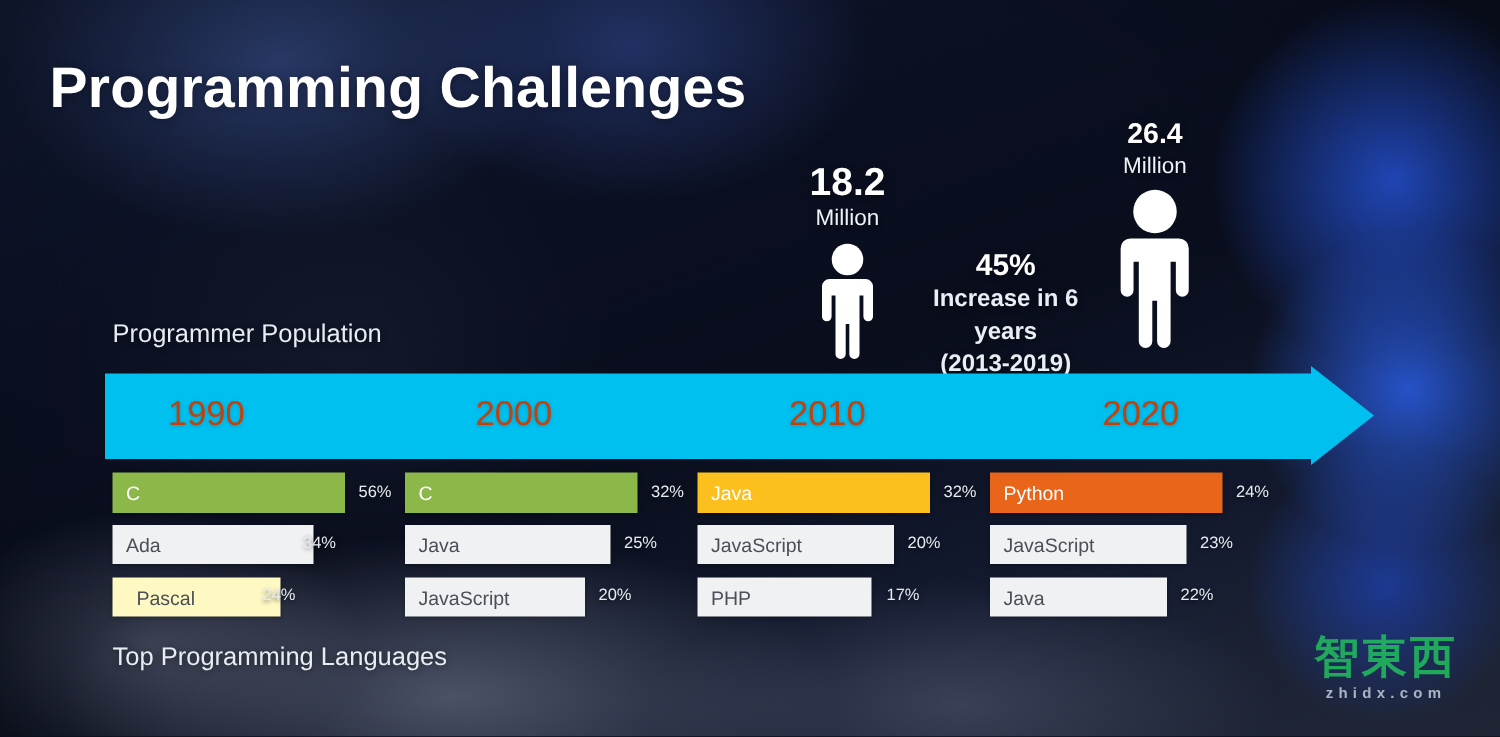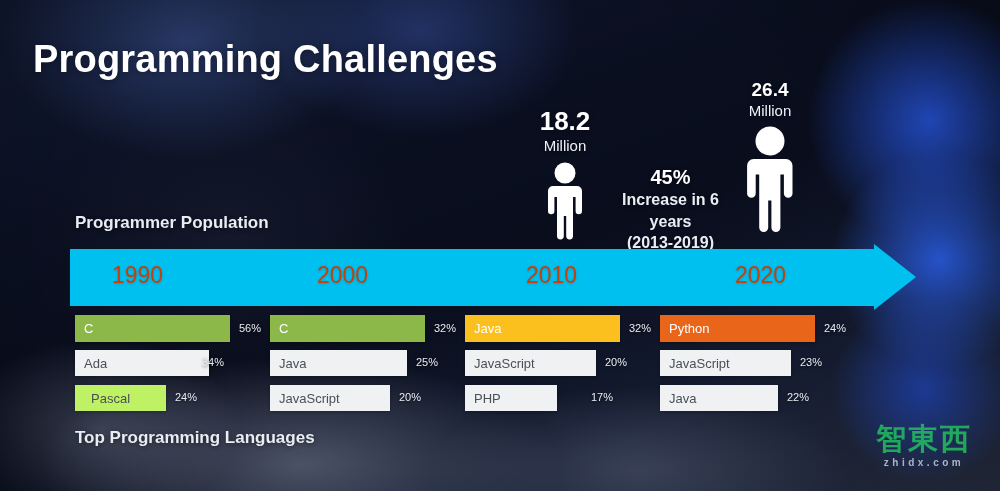--- a/index.html
+++ b/index.html
@@ -62,21 +62,21 @@
     text-shadow:0 1px 5px rgba(0,0,0,.4);
   }
   #increase .inc-line {
     font-size:16px; color:#e9edf4; line-height:1.35;
     text-shadow:0 1px 4px rgba(0,0,0,.4);
     font-weight:bold;
   }
 
   
   .caption {
-    position:absolute; font-size:17px; color:#e8ecf3; font-weight:700;
+    position:absolute; font-size:17px; color:#e8ecf3; font-weight:400;
     text-shadow:0 1px 5px rgba(0,0,0,.45);
   }
   #cap-pop { left:75px; top:213px; }
   #cap-lang { left:75px; top:428px; }
 
   
   #timeline {
     position:absolute; left:70px; top:249px; width:845px; height:57px;
   }
   #timeline .tl-body {
@@ -190,21 +190,21 @@
         </div>
         <div class="lang-pct" style="left: 164px;">56%</div>
       </div>
       <div class="lang-row r1">
         <div class="lang-bar sub" style="width: 134px; background: rgb(240, 241, 243);">
           <span>Ada</span>
         </div>
         <div class="lang-pct" style="left: 127px;">34%</div>
       </div>
       <div class="lang-row r2">
-        <div class="lang-bar sub" style="width: 91px; background: #bef264; padding-left: 16px;">
+        <div class="lang-bar sub" style="width: 112px; background: #fef9c3; padding-left: 16px;">
           <span>Pascal</span>
         </div>
         <div class="lang-pct" style="left: 100px;">24%</div>
       </div>
     </div>
     <div class="lang-col" style="left: 195px;">
       <div class="lang-row r0">
         <div class="lang-bar top" style="width: 155px; background: rgb(140, 184, 74);">
           <span>C</span>
         </div>
@@ -230,21 +230,21 @@
         </div>
         <div class="lang-pct" style="left: 164px;">32%</div>
       </div>
       <div class="lang-row r1">
         <div class="lang-bar sub" style="width: 131px; background: rgb(240, 241, 243);">
           <span>JavaScript</span>
         </div>
         <div class="lang-pct" style="left: 140px;">20%</div>
       </div>
       <div class="lang-row r2">
-        <div class="lang-bar sub" style="width: 92px; background: rgb(240, 241, 243);">
+        <div class="lang-bar sub" style="width: 116px; background: rgb(240, 241, 243);">
           <span>PHP</span>
         </div>
         <div class="lang-pct" style="left: 109px; margin-left: 17px;">17%</div>
       </div>
     </div>
     <div class="lang-col" style="left: 585px;">
       <div class="lang-row r0">
         <div class="lang-bar top" style="width: 155px; background: rgb(232, 101, 26);">
           <span>Python</span>
         </div>

